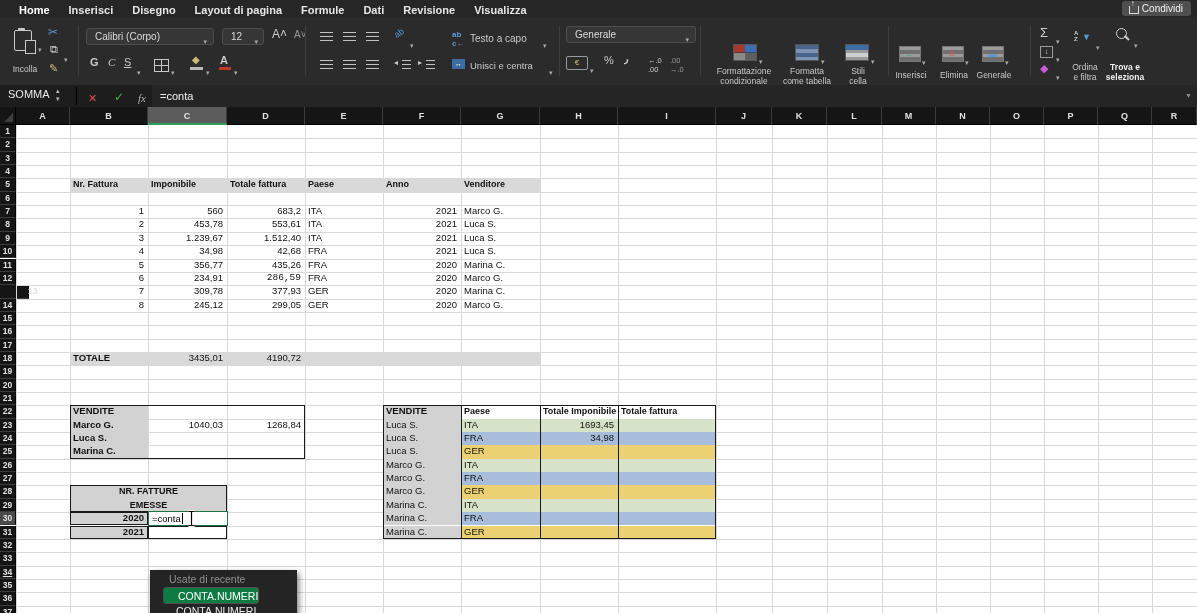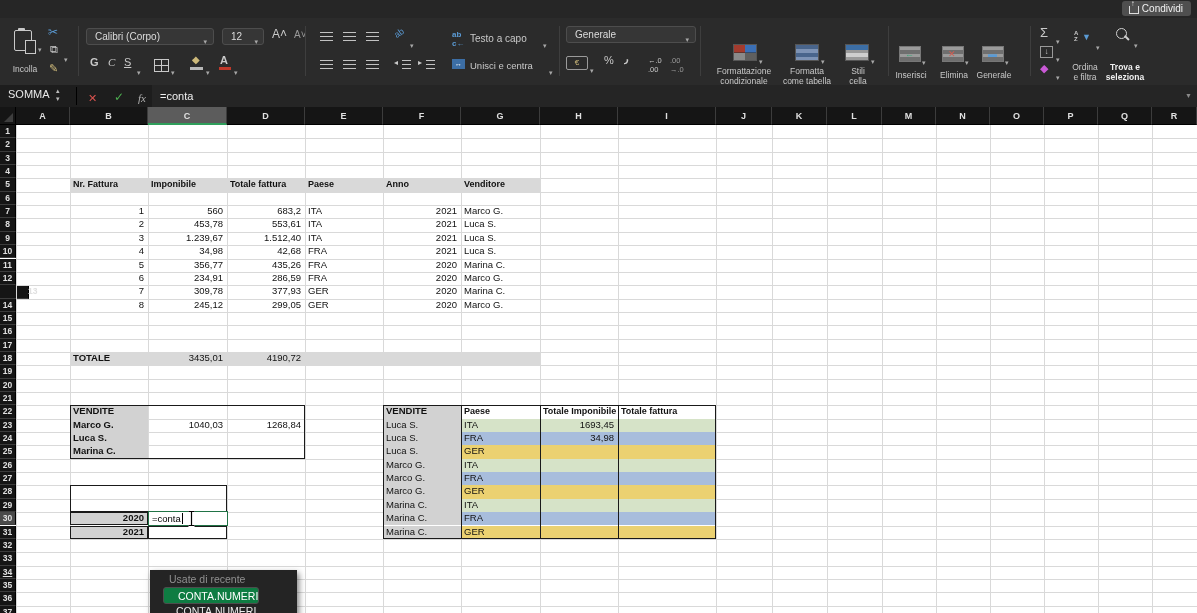--- a/index.html
+++ b/index.html
@@ -93,20 +93,21 @@
   .dd-h{font-size:10.5px;color:#909090;padding:1px 0 1px 7px;line-height:14px;}
   .dd-i{font-size:10.5px;color:#ececec;padding:1px 0 1px 14px;line-height:14px;}
   .dd-i.sel{background:#0e7c42;color:#fff;margin:0 1px;}
   
   #ibeam{position:absolute;left:186px;top:510px;z-index:7;}
 </style>
 </head>
 <body>
 
 <div id="tabbar">
+  <span id="tabs"><span class="tab active">Home</span><span class="tab">Inserisci</span><span class="tab">Disegno</span><span class="tab">Layout di pagina</span><span class="tab">Formule</span><span class="tab">Dati</span><span class="tab">Revisione</span><span class="tab">Visualizza</span></span>
   <span id="share-btn">
     <span class="shareic"></span>
     <span>Condividi</span>
   </span>
 </div>
 
 <div id="ribbon">
 
   <span class="clipboard" style="left:14px;top:12px;"></span>
   <span class="caret" style="left:38px;top:20px;"></span>
@@ -368,21 +369,21 @@
     <div class="cell r" style="left: 383px; top: 138.15px; width: 78px; height: 13.35px; line-height: 12.85px;">2021</div>
     <div class="cell l" style="left: 461px; top: 138.15px; width: 79px; height: 13.35px; line-height: 12.85px;">Luca S.</div>
     <div class="cell r" style="left: 70px; top: 151.5px; width: 78px; height: 13.35px; line-height: 12.85px;">5</div>
     <div class="cell r" style="left: 148px; top: 151.5px; width: 79px; height: 13.35px; line-height: 12.85px;">356,77</div>
     <div class="cell r" style="left: 227px; top: 151.5px; width: 78px; height: 13.35px; line-height: 12.85px;">435,26</div>
     <div class="cell l" style="left: 305px; top: 151.5px; width: 78px; height: 13.35px; line-height: 12.85px;">FRA</div>
     <div class="cell r" style="left: 383px; top: 151.5px; width: 78px; height: 13.35px; line-height: 12.85px;">2020</div>
     <div class="cell l" style="left: 461px; top: 151.5px; width: 79px; height: 13.35px; line-height: 12.85px;">Marina C.</div>
     <div class="cell r" style="left: 70px; top: 164.85px; width: 78px; height: 13.35px; line-height: 12.85px;">6</div>
     <div class="cell r" style="left: 148px; top: 164.85px; width: 79px; height: 13.35px; line-height: 12.85px;">234,91</div>
-    <div class="cell r" style="left: 227px; top: 164.85px; width: 78px; height: 13.35px; line-height: 12.85px;">286,59</div>
+    <div class="cell r" style="left: 227px; top: 164.85px; width: 78px; height: 13.35px; line-height: 12.85px; font-family: Liberation Mono, monospace;">286,59</div>
     <div class="cell l" style="left: 305px; top: 164.85px; width: 78px; height: 13.35px; line-height: 12.85px;">FRA</div>
     <div class="cell r" style="left: 383px; top: 164.85px; width: 78px; height: 13.35px; line-height: 12.85px;">2020</div>
     <div class="cell l" style="left: 461px; top: 164.85px; width: 79px; height: 13.35px; line-height: 12.85px;">Marco G.</div>
     <div class="cell r" style="left: 70px; top: 178.2px; width: 78px; height: 13.35px; line-height: 12.85px;">7</div>
     <div class="cell r" style="left: 148px; top: 178.2px; width: 79px; height: 13.35px; line-height: 12.85px;">309,78</div>
     <div class="cell r" style="left: 227px; top: 178.2px; width: 78px; height: 13.35px; line-height: 12.85px;">377,93</div>
     <div class="cell l" style="left: 305px; top: 178.2px; width: 78px; height: 13.35px; line-height: 12.85px;">GER</div>
     <div class="cell r" style="left: 383px; top: 178.2px; width: 78px; height: 13.35px; line-height: 12.85px;">2020</div>
     <div class="cell l" style="left: 461px; top: 178.2px; width: 79px; height: 13.35px; line-height: 12.85px;">Marina C.</div>
     <div class="cell r" style="left: 70px; top: 191.55px; width: 78px; height: 13.35px; line-height: 12.85px;">8</div>
@@ -441,20 +442,24 @@
     <div class="cell r" style="left: 540px; top: 405.15px; width: 78px; height: 13.35px; line-height: 12.85px; background: rgb(168, 189, 220);"></div>
     <div class="cell l" style="left: 618px; top: 405.15px; width: 98px; height: 13.35px; line-height: 12.85px; background: rgb(168, 189, 220);"></div>
     <div class="cell l" style="left: 383px; top: 418.5px; width: 78px; height: 13.35px; line-height: 12.85px; background: rgb(210, 210, 210);">Marina C.</div>
     <div class="cell l" style="left: 461px; top: 418.5px; width: 79px; height: 13.35px; line-height: 12.85px; background: rgb(235, 209, 113);">GER</div>
     <div class="cell r" style="left: 540px; top: 418.5px; width: 78px; height: 13.35px; line-height: 12.85px; background: rgb(235, 209, 113);"></div>
     <div class="cell l" style="left: 618px; top: 418.5px; width: 98px; height: 13.35px; line-height: 12.85px; background: rgb(235, 209, 113);"></div>
     <div class="bbox" style="left: 383px; top: 298.35px; width: 333px; height: 133.5px;"></div>
     <div class="bline" style="left: 461px; top: 298.35px; width: 1px; height: 133.5px;"></div>
     <div class="bline" style="left: 540px; top: 298.35px; width: 1px; height: 133.5px;"></div>
     <div class="bline" style="left: 618px; top: 298.35px; width: 1px; height: 133.5px;"></div>
+    <div class="cell b" style="left: 70px; top: 378.45px; width: 157px; height: 26.7px; background: rgb(210, 210, 210); text-align: center; line-height: 13.35px; font-size: 9px;">
+      <div>NR. FATTURE</div>
+      <div>EMESSE</div>
+    </div>
     <div class="bbox" style="left: 70px; top: 378.45px; width: 157px; height: 26.7px;"></div>
     <div class="cell b r" style="left: 70px; top: 405.15px; width: 78px; height: 13.35px; line-height: 12.85px; background: rgb(210, 210, 210);">2020</div>
     <div class="bbox" style="left: 70px; top: 405.15px; width: 78px; height: 13.35px; border-width: 1px;"></div>
     <div class="cell b r" style="left: 70px; top: 418.5px; width: 78px; height: 13.35px; line-height: 12.85px; background: rgb(210, 210, 210);">2021</div>
     <div class="bbox" style="left: 70px; top: 418.5px; width: 78px; height: 13.35px; border-width: 1px;"></div>
     <div class="bbox" style="left: 148px; top: 418.5px; width: 79px; height: 13.35px; border-width: 1px;"></div>
   </div>
 
 <div id="fndrop">
     <div class="dd-h">Usate di recente</div>

